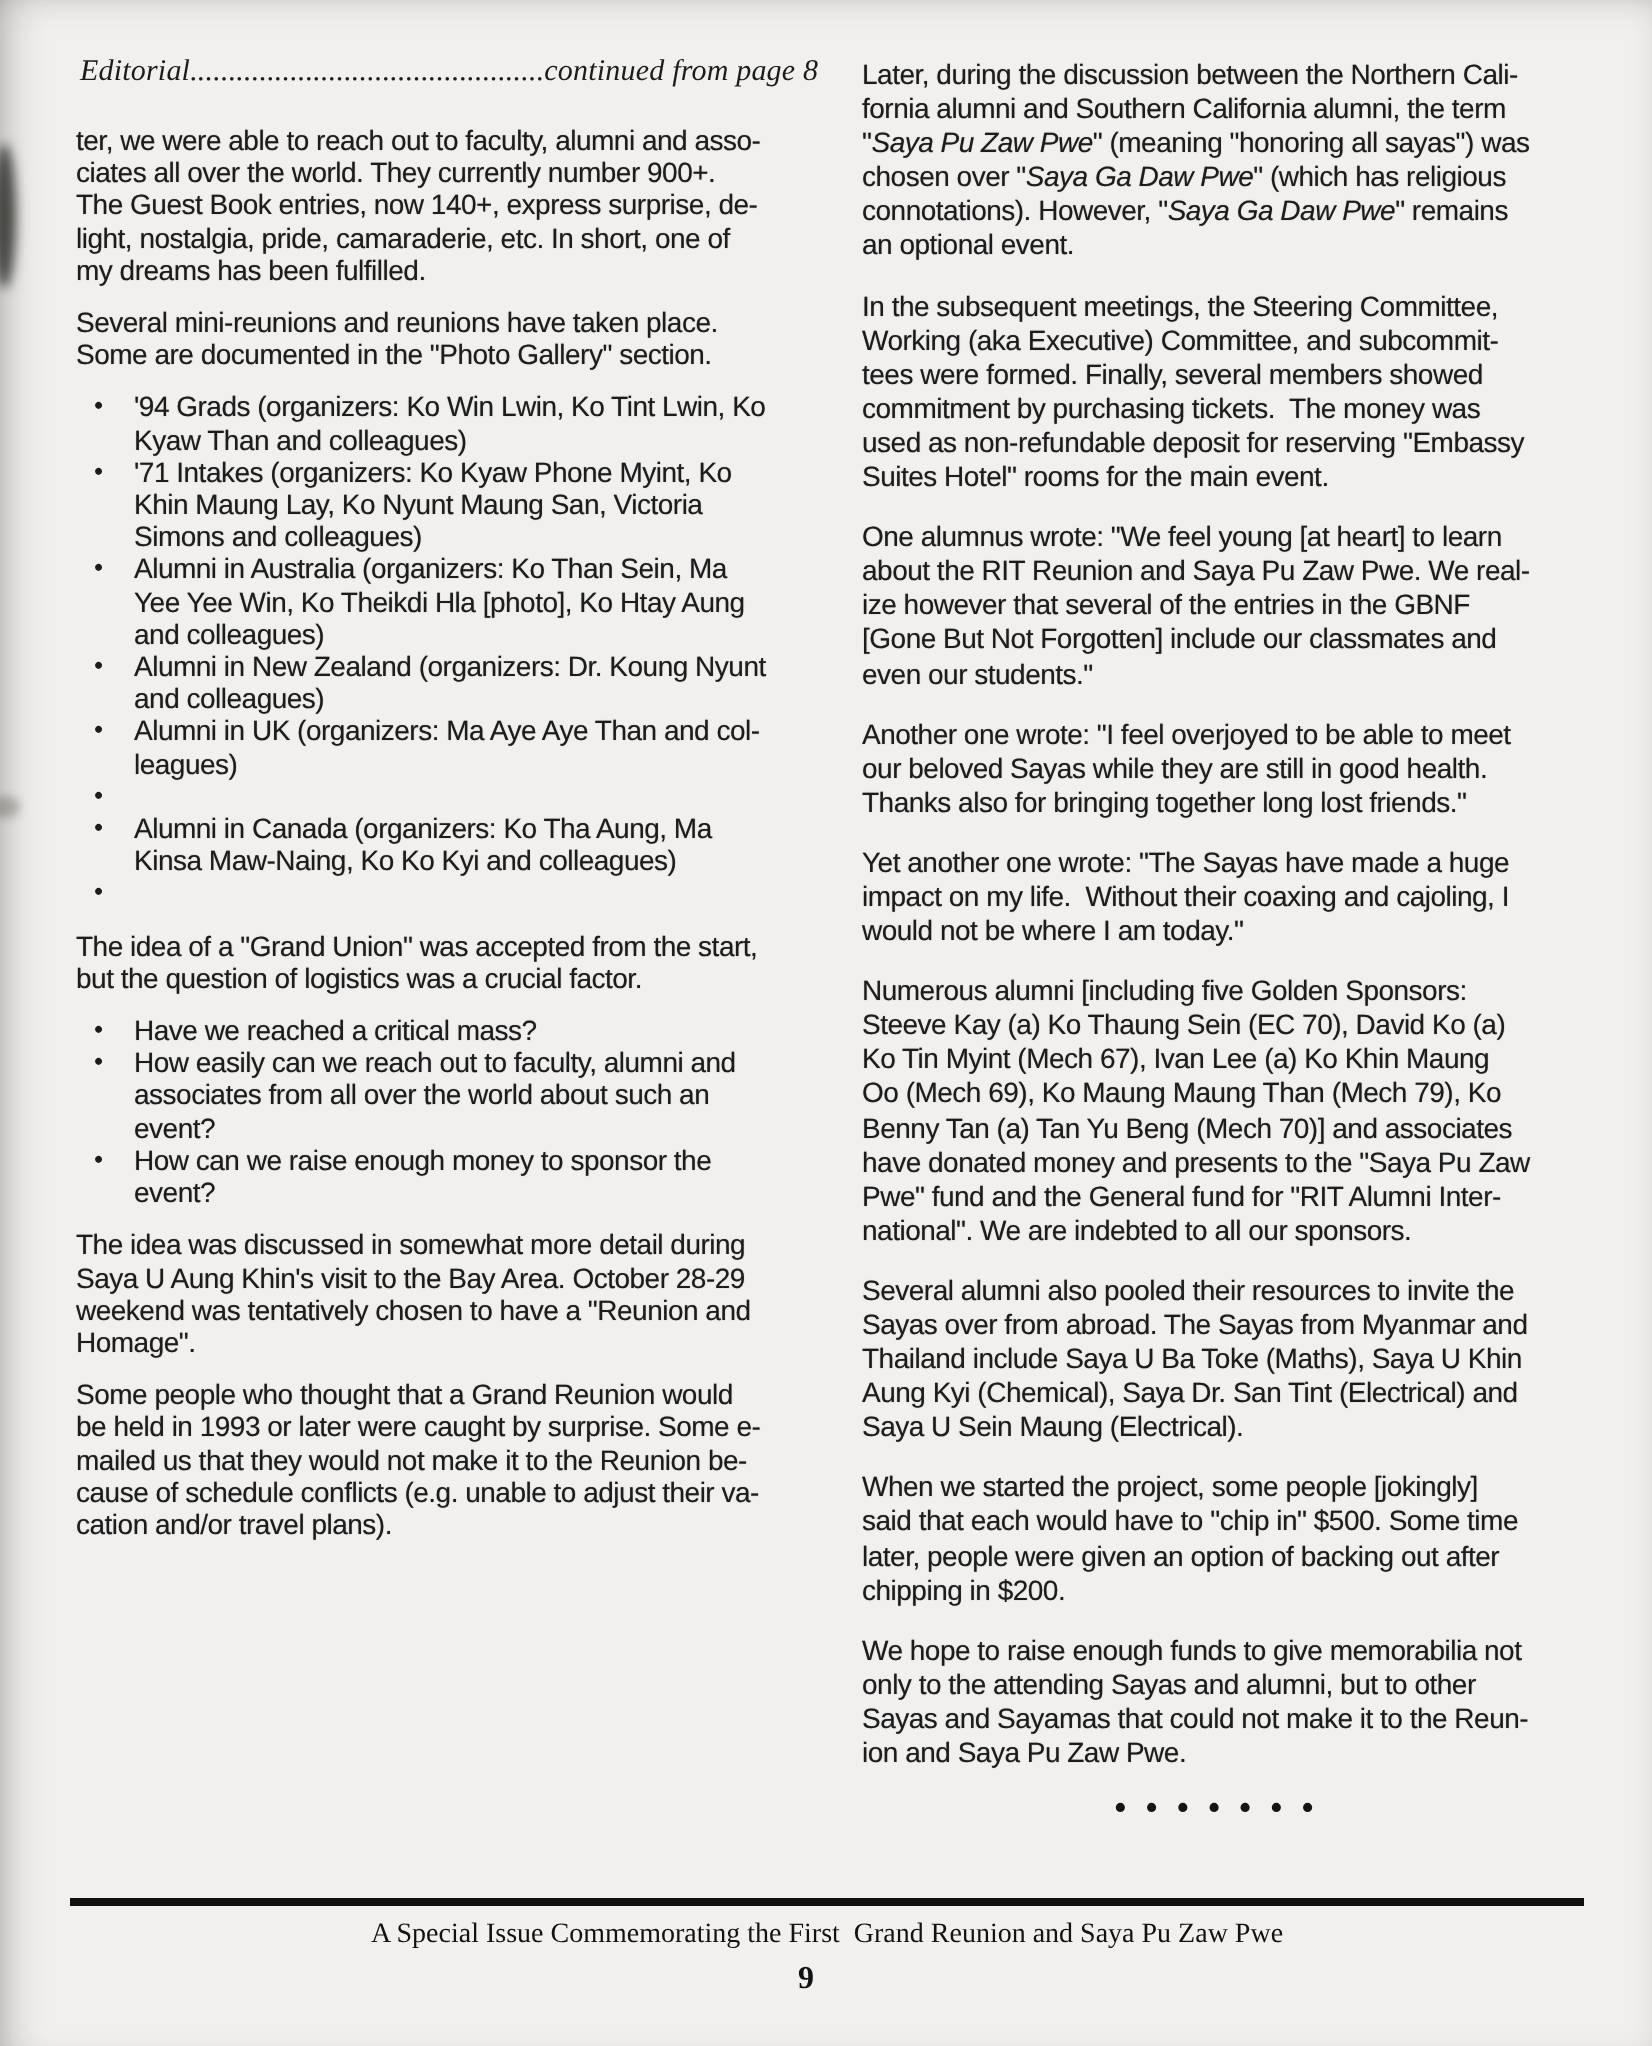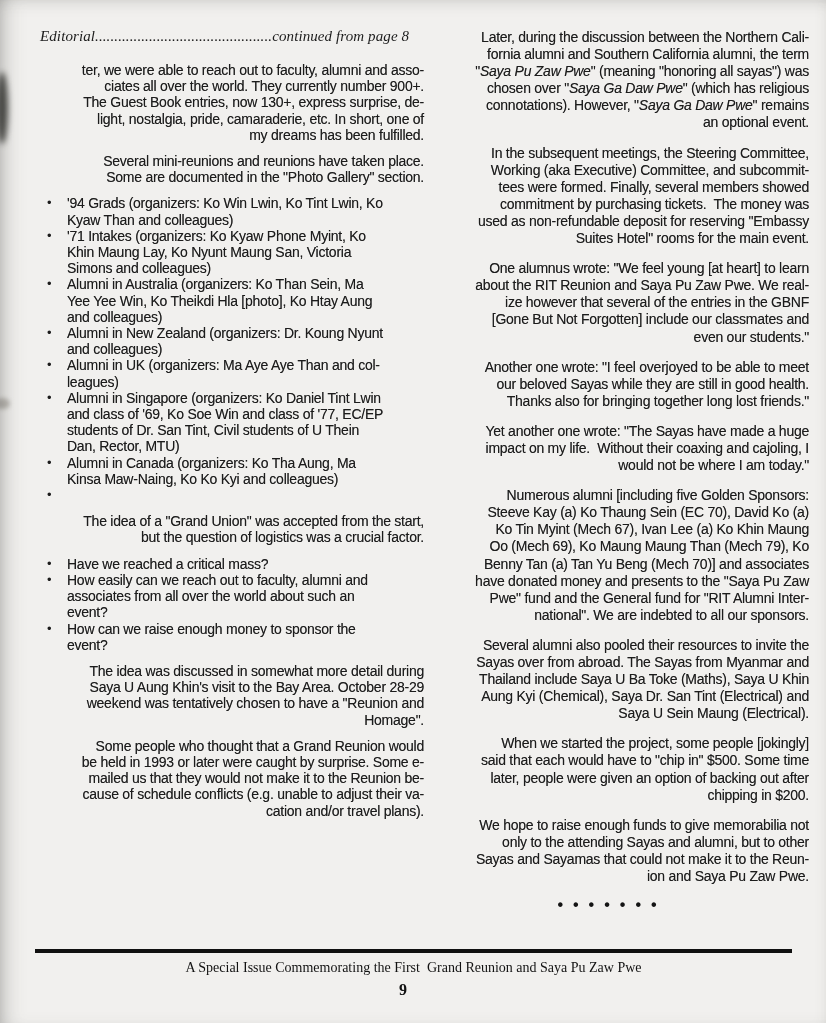--- a/index.html
+++ b/index.html
@@ -24,21 +24,20 @@
     letter-spacing:0.1px;
     white-space:pre;
   }
 
   .blk {
     margin:0 0 10px 0;
     white-space:pre;
     font-size:14px; line-height:16.2px;
     letter-spacing:-0.25px;
     text-shadow:0 0 0.5px rgba(40,40,40,0.55);
-    text-align:right;
   }
   #right-col .blk { line-height:17.1px; margin-bottom:13px; }
   .last { margin-bottom:0 !important; }
 
   .list { margin:0 0 10px 0; }
   .bullet-item { display:flex; }
   .bullet-marker {
     flex:none; width:20px; padding-left:9px;
     font-size:13px; line-height:16.2px;
   }
@@ -98,21 +97,21 @@
 </head>
 <body>
 
 <div id="page">
 
   <div id="left-col" class="col">
     <div class="editorial">Editorial..............................................continued from page 8</div>
 
     <p class="blk">ter, we were able to reach out to faculty, alumni and asso-
 ciates all over the world. They currently number 900+.
-The Guest Book entries, now 130+, express surprise, de-
+The Guest Book entries, now 140+, express surprise, de-
 light, nostalgia, pride, camaraderie, etc. In short, one of
 my dreams has been fulfilled.</p>
     <p class="blk">Several mini-reunions and reunions have taken place.
 Some are documented in the "Photo Gallery" section.</p>
 
     <div class="list">
       <div class="bullet-item">
           <span class="bullet-marker">•</span>
           <span class="bullet-text">'94 Grads (organizers: Ko Win Lwin, Ko Tint Lwin, Ko
 Kyaw Than and colleagues)</span>
@@ -134,24 +133,20 @@
           <span class="bullet-text">Alumni in New Zealand (organizers: Dr. Koung Nyunt
 and colleagues)</span>
         </div>
       <div class="bullet-item">
           <span class="bullet-marker">•</span>
           <span class="bullet-text">Alumni in UK (organizers: Ma Aye Aye Than and col-
 leagues)</span>
         </div>
       <div class="bullet-item">
           <span class="bullet-marker">•</span>
-          <span class="bullet-text">Alumni in Singapore (organizers: Ko Daniel Tint Lwin
-and class of '69, Ko Soe Win and class of '77, EC/EP
-students of Dr. San Tint, Civil students of U Thein
-Dan, Rector, MTU)</span>
         </div>
       <div class="bullet-item">
           <span class="bullet-marker">•</span>
           <span class="bullet-text">Alumni in Canada (organizers: Ko Tha Aung, Ma
 Kinsa Maw-Naing, Ko Ko Kyi and colleagues)</span>
         </div>
       <div class="bullet-item">
           <span class="bullet-marker">•</span>
         </div>
     </div>

